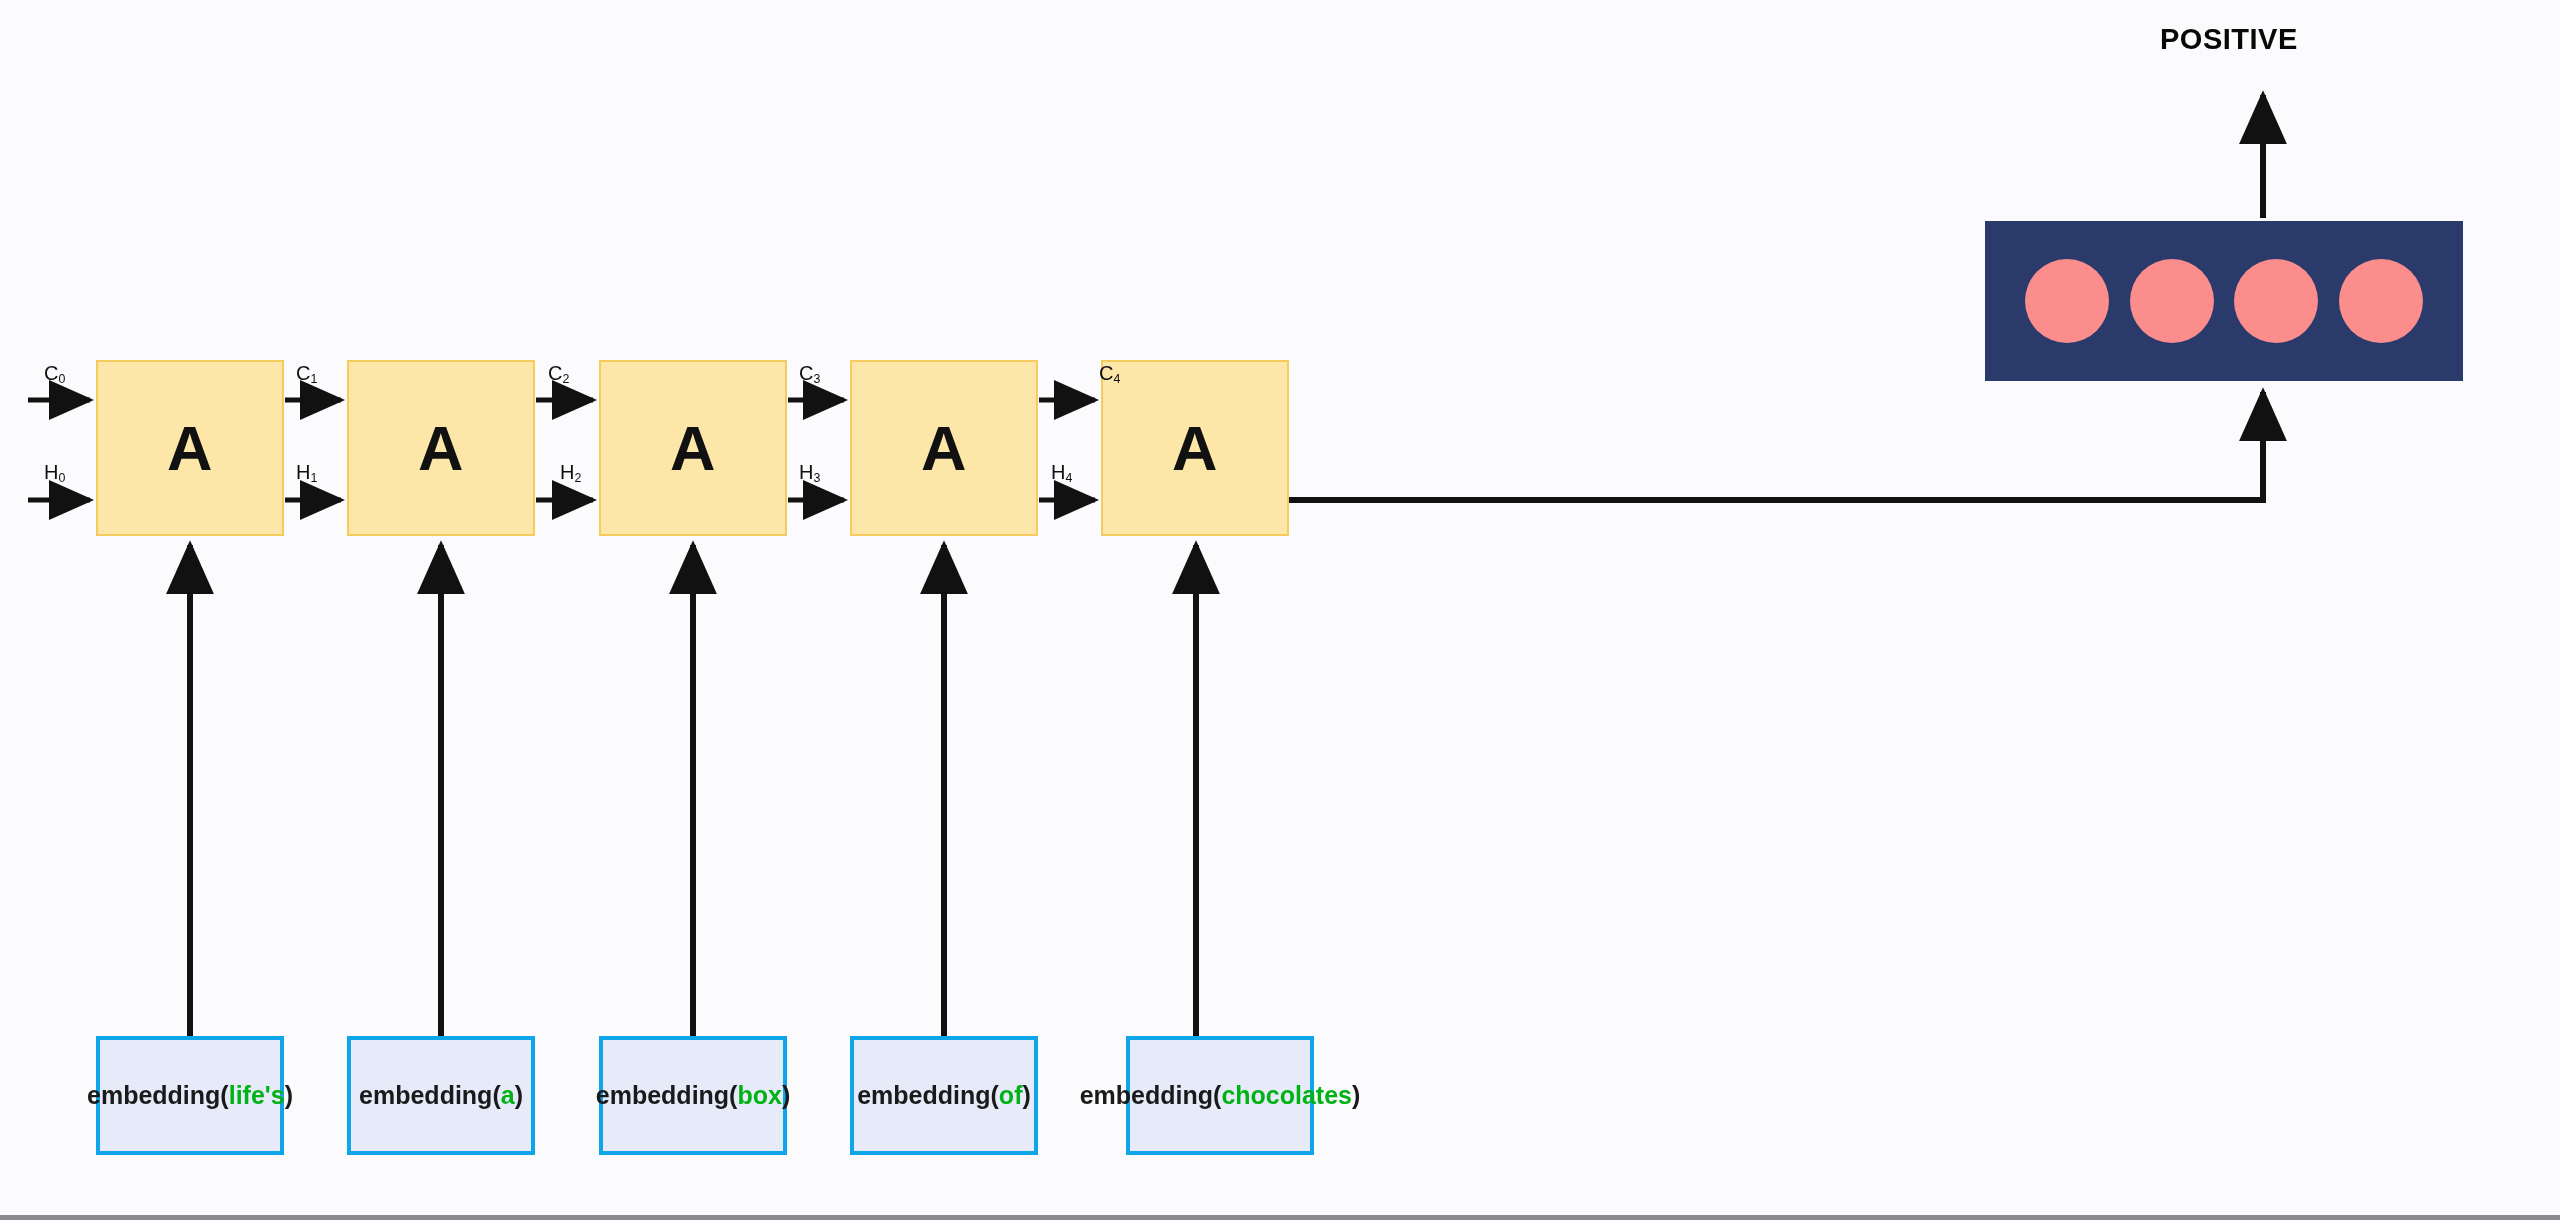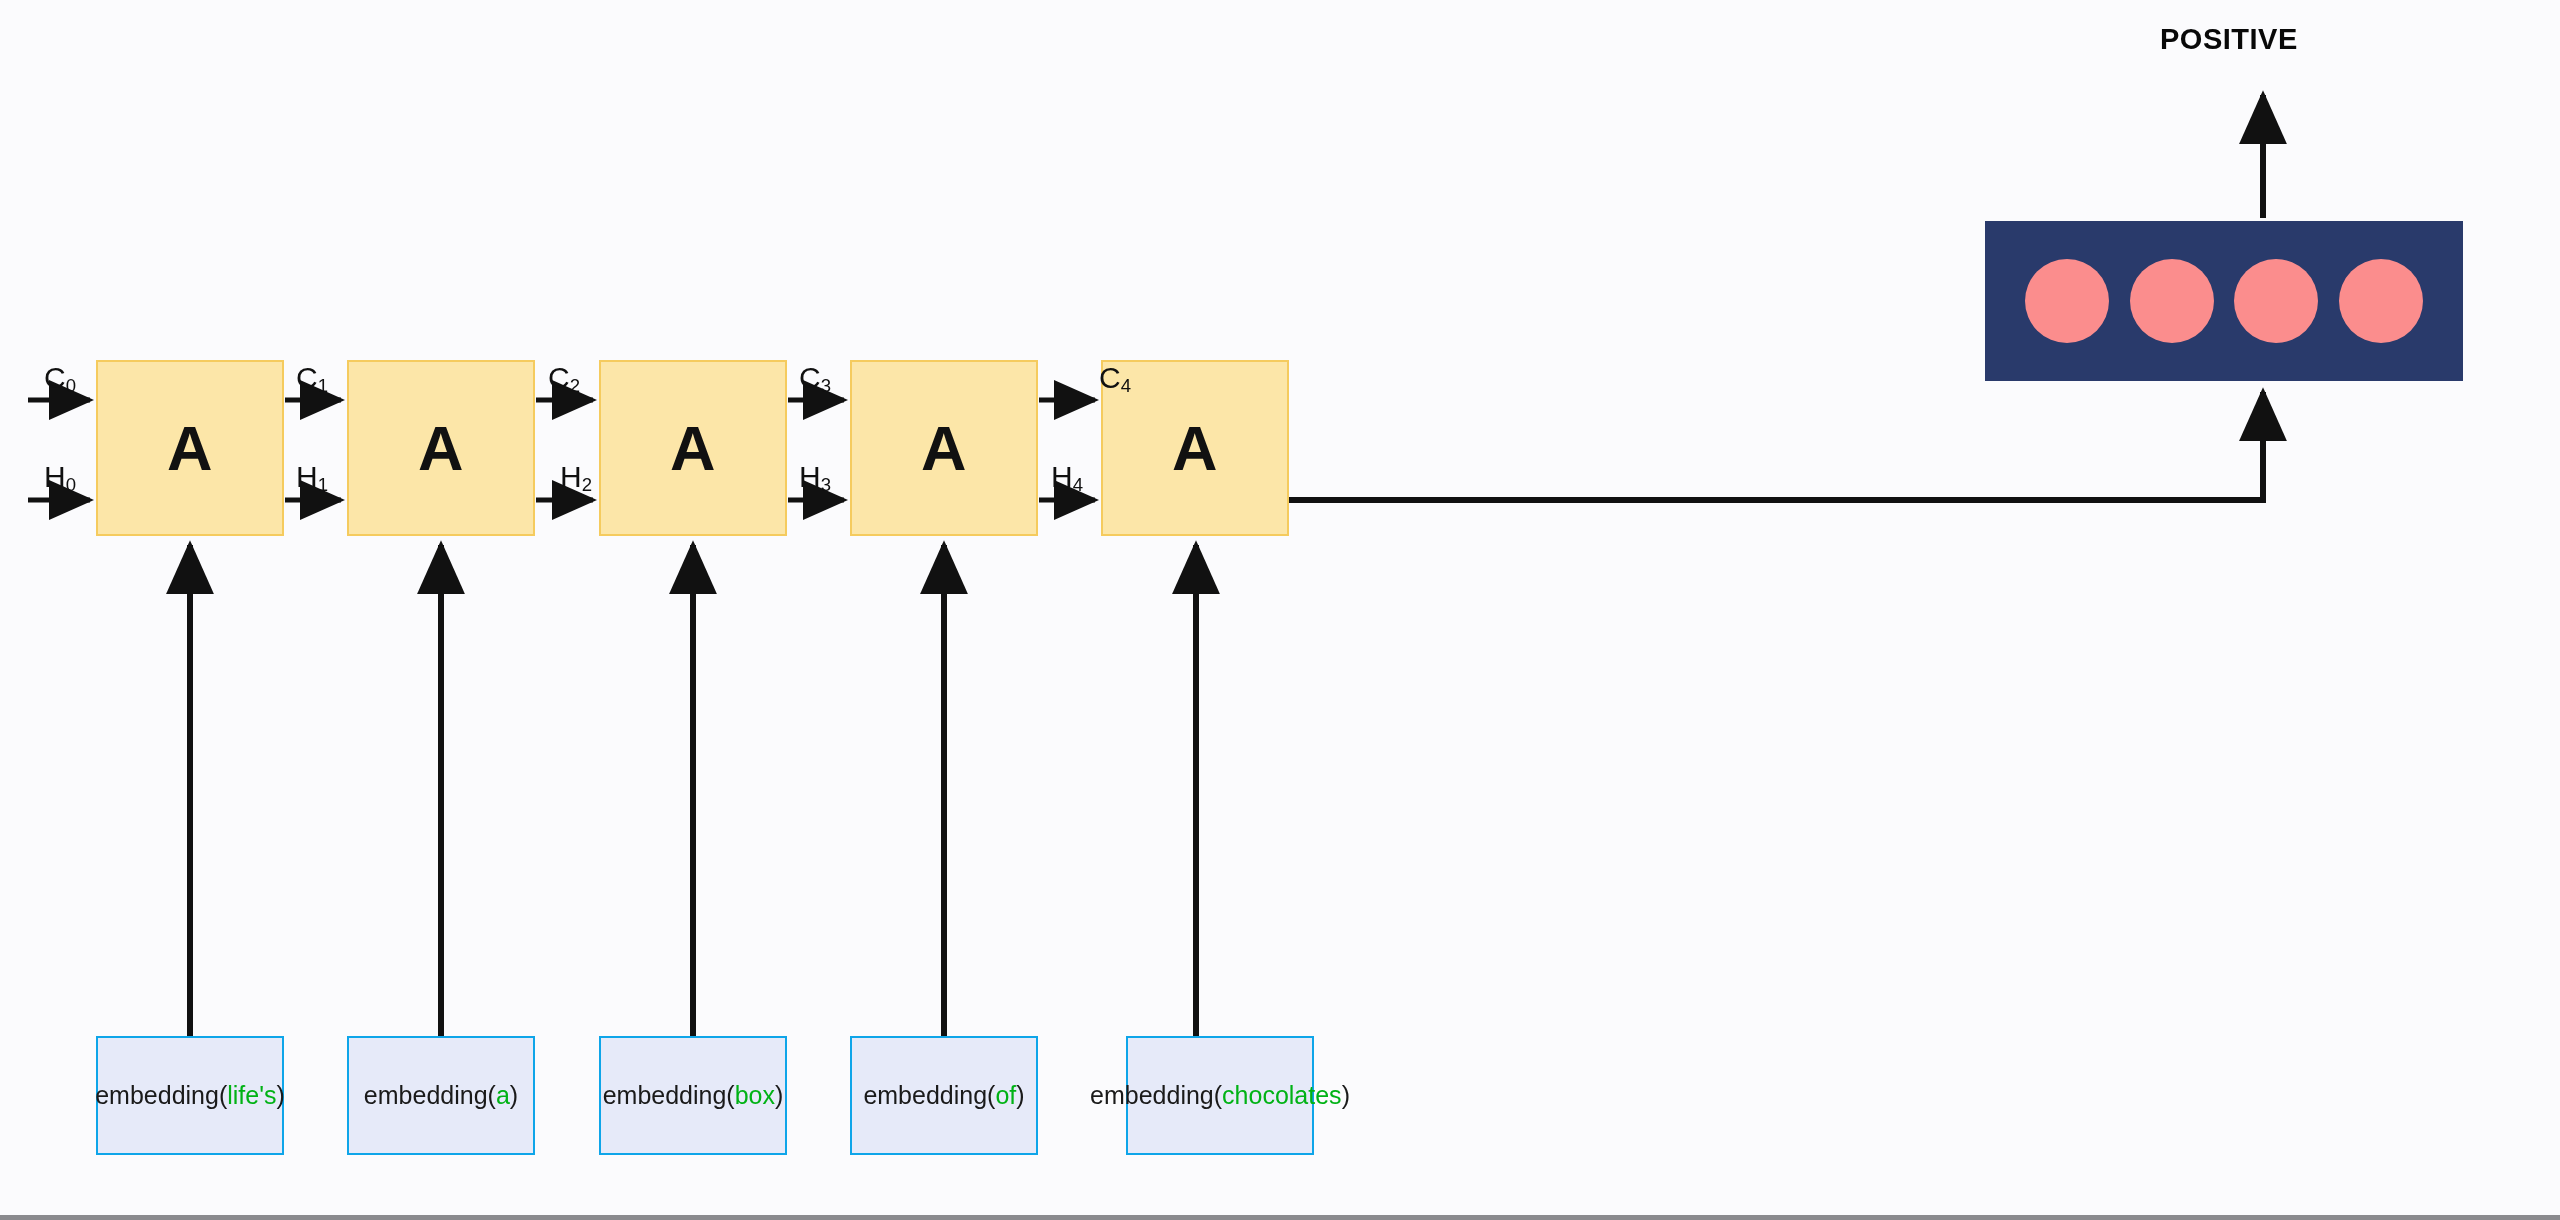--- a/index.html
+++ b/index.html
@@ -46,40 +46,41 @@
     line-height: 1;
     letter-spacing: 0.5px;
   }
 
   
   .embed-box {
     position: absolute;
     width: 188px;
     height: 119px;
     background: #e6eaf9;
-    border: 2px solid #0ea5e9;
+    border: 4px solid #0ea5e9;
     box-sizing: border-box;
     display: flex;
     align-items: center;
     justify-content: center;
+    font-weight: bold;
   }
   .embed-label {
     font-size: 25px;
     color: #1a1a1a;
     white-space: nowrap;
     line-height: 1;
   }
   .embed-word {
     color: #00b215;
   }
 
   
   .edge-label {
     position: absolute;
-    font-size: 30px;
+    font-size: 20px;
     color: #101010;
     line-height: 1;
     white-space: nowrap;
   }
   .edge-label sub {
     font-size: 0.62em;
     vertical-align: -0.22em;
   }
 
   

